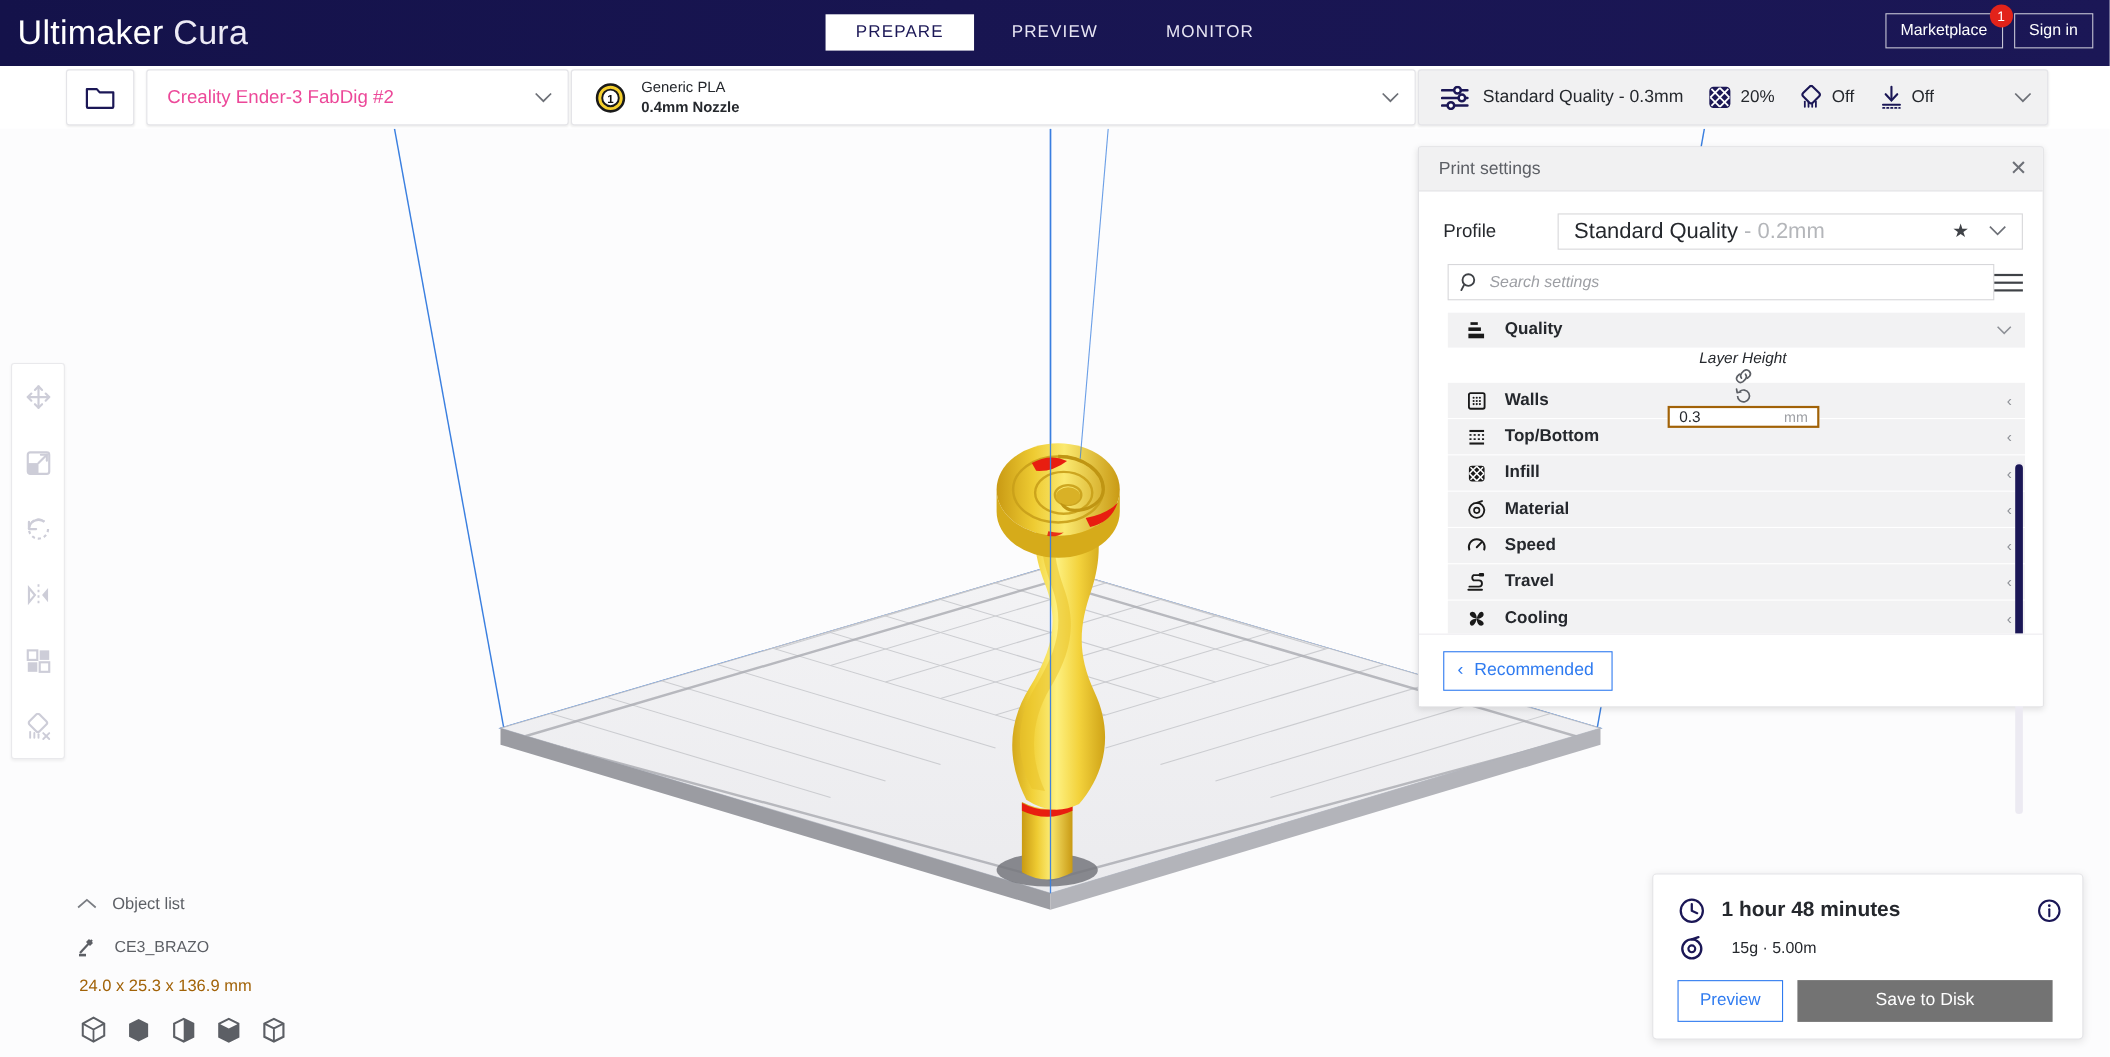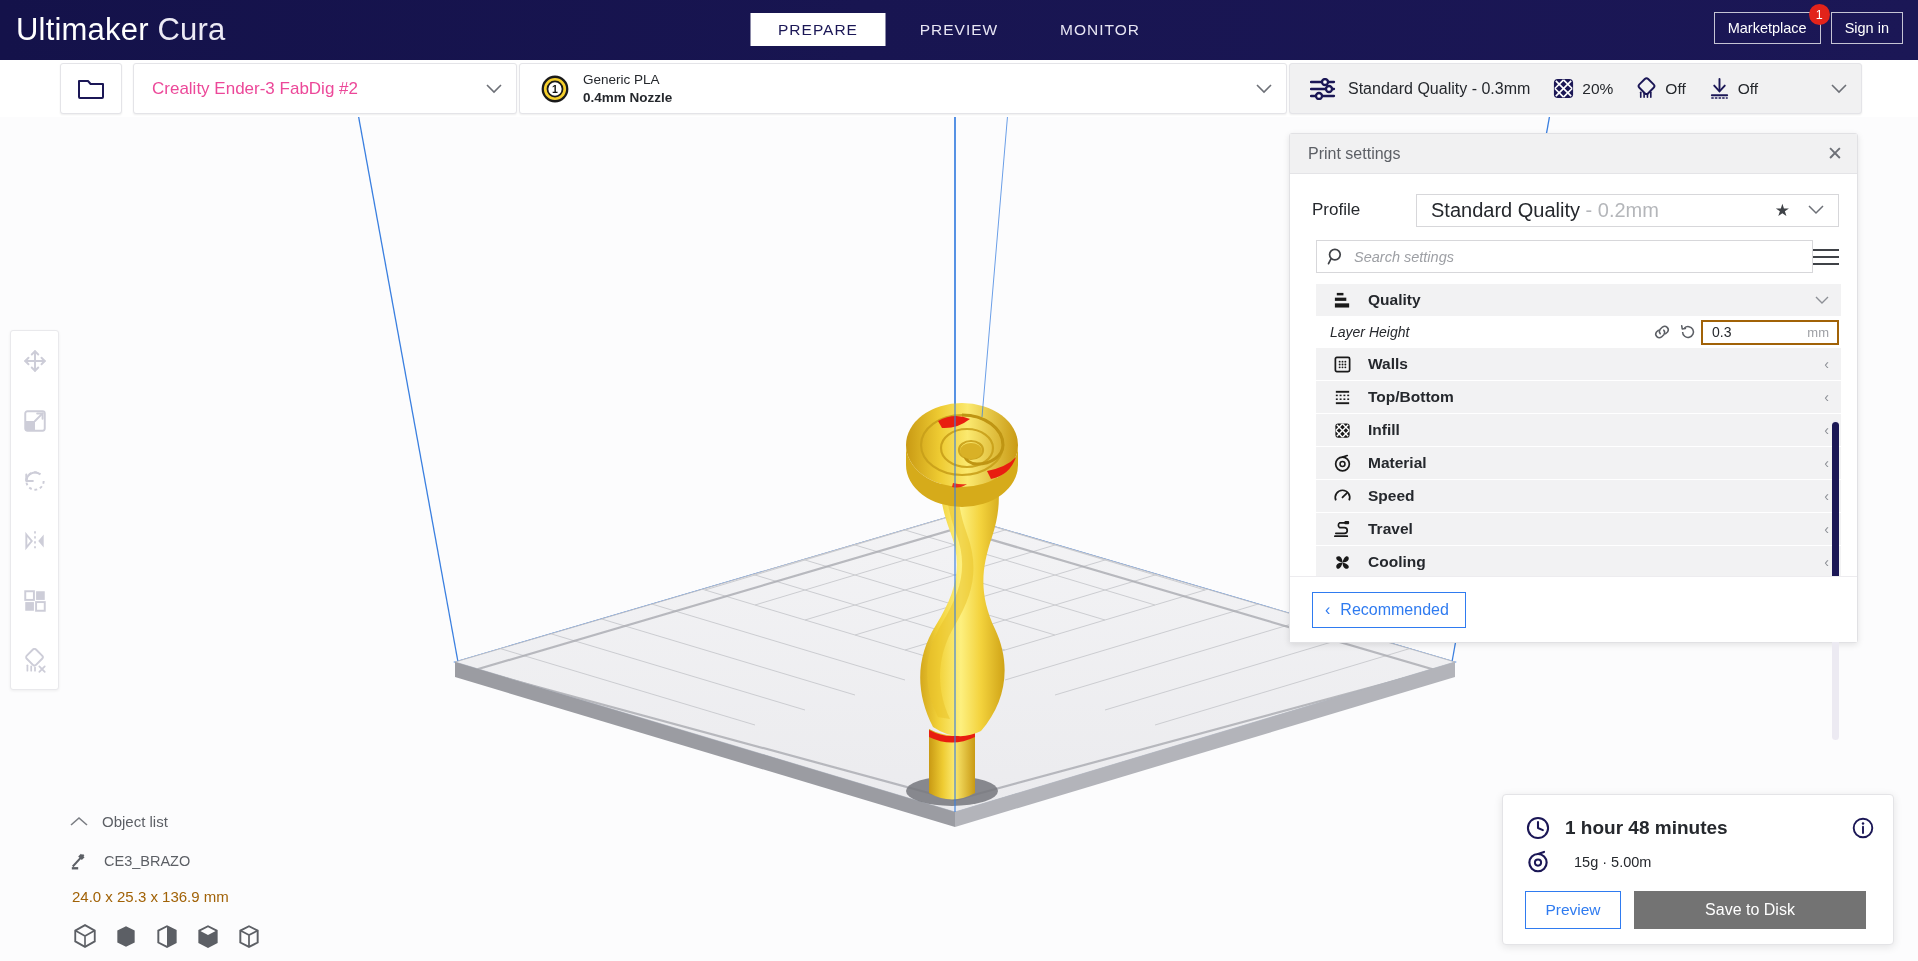--- a/index.html
+++ b/index.html
@@ -135,21 +135,21 @@
 
   .settings-list { position: absolute; left: 26px; right: 16px; top: 150px;
                    bottom: 66px; overflow: hidden; }
   .cat-row { height: 32px; background: #f2f2f3; display: flex; align-items: center;
              padding: 0 12px 0 14px; cursor: pointer; margin-bottom: 1px; }
   .cat-row .cico { width: 24px; display: flex; align-items: center; justify-content: center; }
   .cat-row .ctext { margin-left: 14px; font-size: 15.5px; font-weight: 700; color: #25282d; flex: 1; }
   .cat-row .carrow { color: #8d9096; font-size: 14px; }
 
   .setting-row { height: 30px; display: flex; align-items: center; padding: 0 2px 0 14px;
-                 background: #fff; margin-bottom: 1px; }
+                 background: #fff; margin-bottom: 1px; flex-direction: column; }
   .setting-row .slab { font-size: 14px; font-style: italic; color: #25282d; flex: 1; }
   .ic-btn { width: 26px; display: flex; align-items: center; justify-content: center; cursor: pointer; }
   .val-box { width: 138px; height: 25px; border: 2px solid #a16207; background: #fff;
              display: flex; align-items: center; justify-content: space-between;
              padding: 0 8px 0 9px; }
   .val-box .v { font-size: 14px; color: #25282d; }
   .val-box .u { font-size: 13px; color: #9d9fa4; }
 
   .vscroll { position: absolute; right: 18px; top: 288px; width: 7px; height: 200px;
              background: #1b1756; border-radius: 4px; cursor: pointer; }

